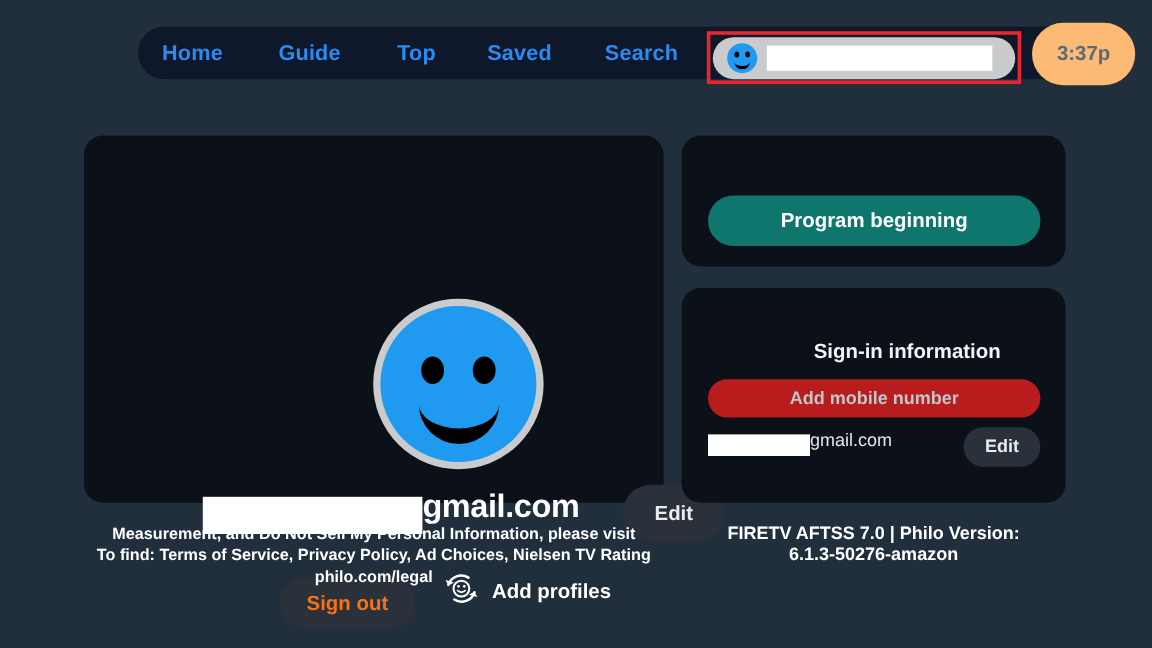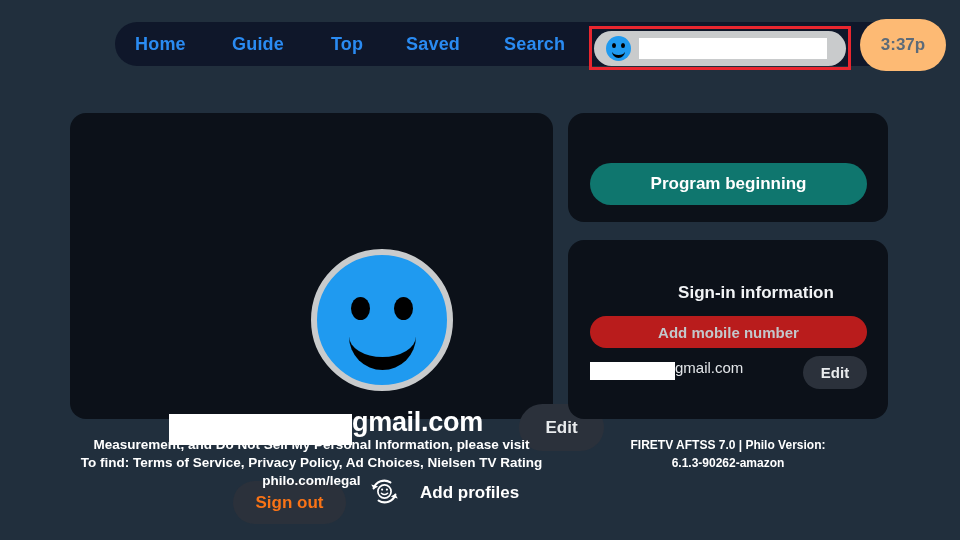--- a/index.html
+++ b/index.html
@@ -218,21 +218,21 @@
     font-size: 17px;
     font-weight: bold;
   }
   .add-profiles {
     position: absolute;
     left: 300px;
     top: 363px;
     height: 34px;
     display: flex;
     align-items: center;
-    gap: 21px;
+    gap: 11px;
   }
   .add-profiles .label {
     color: #ffffff;
     font-size: 17px;
     font-weight: bold;
   }
 
   
   .playback-title {
     position: absolute;
@@ -337,21 +337,21 @@
     font-weight: bold;
     line-height: 18px;
   }
   .footer-right {
     position: absolute;
     left: 568px;
     top: 436px;
     width: 320px;
     text-align: center;
     color: #ffffff;
-    font-size: 12px;
+    font-size: 15px;
     font-weight: bold;
     line-height: 18px;
   }
 </style>
 </head>
 <body>
 
 <div id="app">
 
   <div class="navbar">
@@ -423,16 +423,16 @@
   </div>
 
   <div class="footer-left">
     <div>Measurement, and Do Not Sell My Personal Information, please visit</div>
     <div>To find: Terms of Service, Privacy Policy, Ad Choices, Nielsen TV Rating</div>
     <div>philo.com/legal</div>
   </div>
 
   <div class="footer-right">
     <div>FIRETV AFTSS 7.0 | Philo Version:</div>
-    <div>6.1.3-90262-amazon</div>
+    <div>6.1.3-50276-amazon</div>
   </div>
 
 </div>
 
 </body></html>

